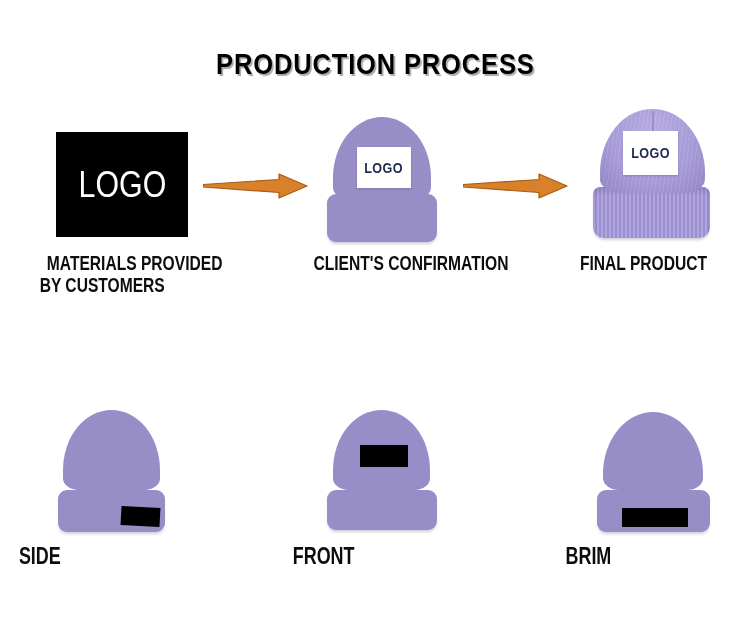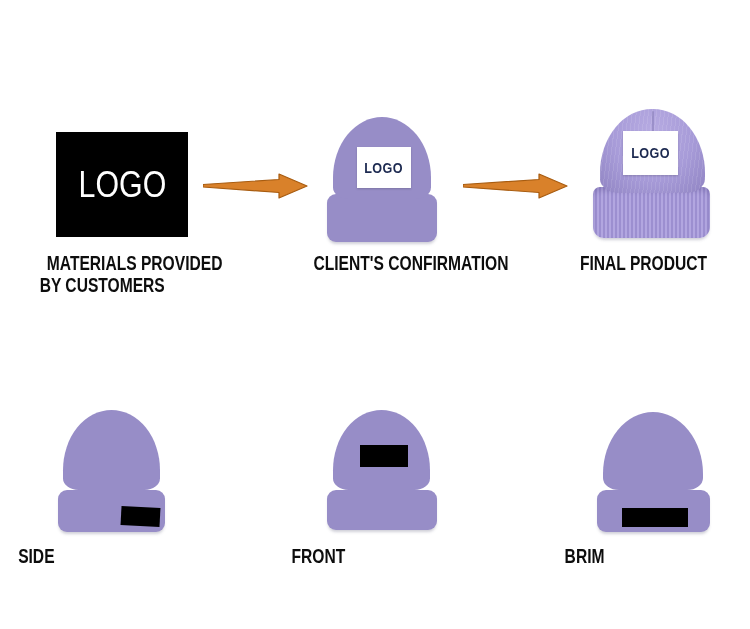--- a/index.html
+++ b/index.html
@@ -17,21 +17,21 @@
     font-size:30px;line-height:28px;letter-spacing:1px;color:#000;
   }
   .title .cond{transform:scaleX(0.85);text-shadow:2px 2px 1px #a9a9a9;}
   .title-process{top:50px;}
   .title-position{top:340px;}
 
   .caption{
     position:absolute;text-align:left;font-size:20px;line-height:22px;
   }
   .caption .cond{transform:scaleX(0.78);}
-  .caption-sm{font-size:20px;}
+  .caption-sm{font-size:23px;}
   .cap-materials{left:22px;top:252px;width:200px;}
   .cap-confirmation{left:286px;top:252px;width:204px;}
   .cap-final{left:562px;top:252px;width:204px;}
   .cap-side{left:13px;top:545px;width:196px;}
   .cap-front{left:284px;top:545px;width:196px;}
   .cap-brim{left:559px;top:545px;width:196px;}
 
   
   .logo-box{
     position:absolute;left:56px;top:132px;width:132px;height:105px;
@@ -102,20 +102,23 @@
   .black-patch{position:absolute;background:#000;}
   .patch-side{left:121px;top:507px;width:39px;height:19px;transform:rotate(3deg);}
   .patch-front{left:360px;top:445px;width:48px;height:22px;}
   .patch-brim{left:622px;top:508px;width:66px;height:19px;}
 </style>
 </head>
 <body>
 
 <div class="canvas">
 
+  <h1 class="title title-process">
+    <span class="cond">PRODUCTION PROCESS</span>
+  </h1>
 
   <div class="logo-box">
     <span class="logo-box-text">LOGO</span>
   </div>
   <div class="caption cap-materials">
     <span class="cond">MATERIALS PROVIDED</span><br>
     <span class="cond">BY CUSTOMERS</span>
   </div>
 
   <svg class="arrow arrow-1" viewBox="0 0 106 38" aria-hidden="true">

